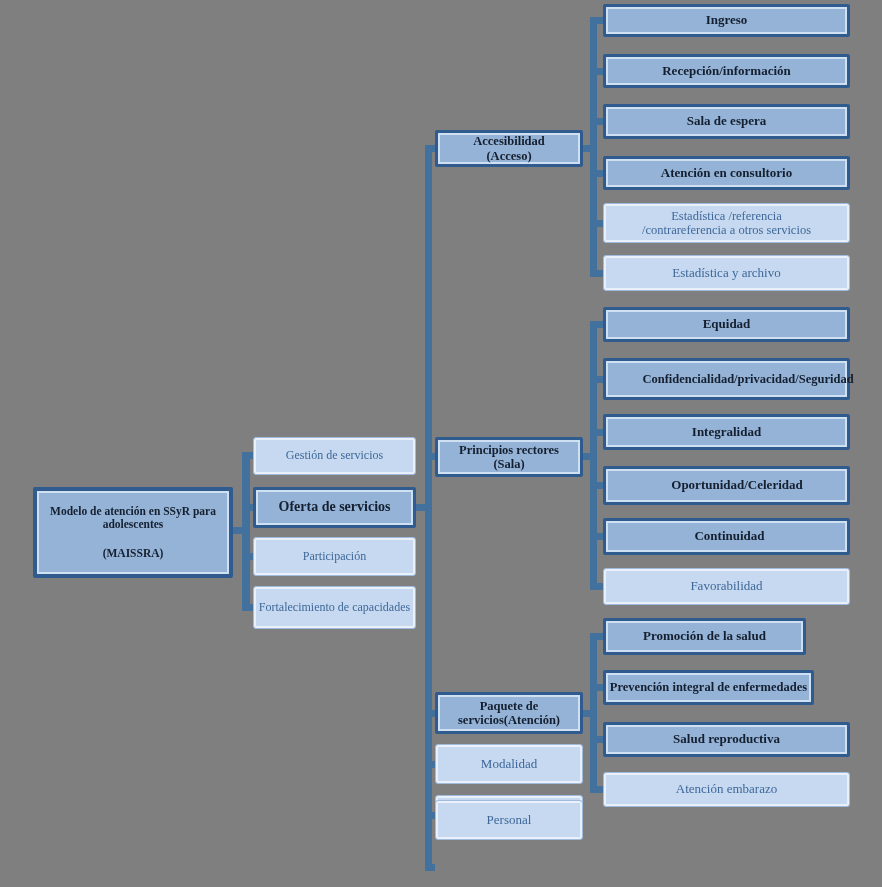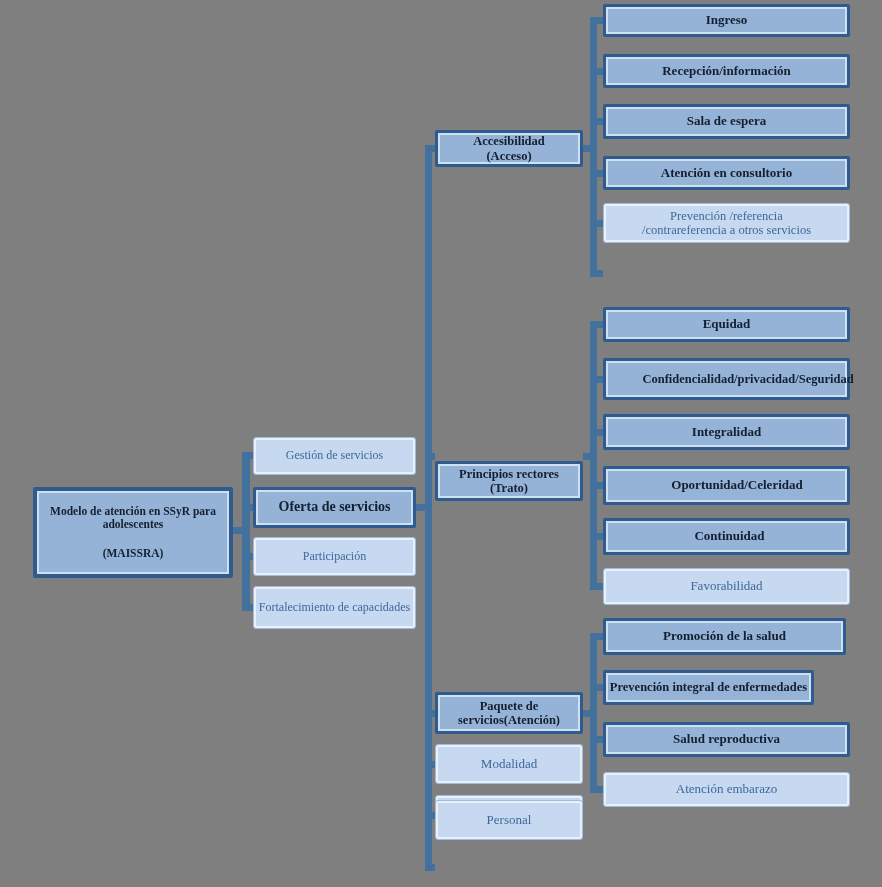--- a/index.html
+++ b/index.html
@@ -101,23 +101,23 @@
     <span>Participación</span>
   </div>
   <div class="node light" style="left:253px;top:586px;width:163px;height:43px;font-size:12px;">
     <span>Fortalecimiento de capacidades</span>
   </div>
 
   <div class="node strong" style="left:435px;top:130px;width:148px;height:37px;font-size:12.5px;">
     <span>Accesibilidad</span>
     <span>(Acceso)</span>
   </div>
-  <div class="node strong" style="left:435px;top:437px;width:148px;height:40px;font-size:12.5px;margin-top:24px;">
+  <div class="node strong" style="left:435px;top:437px;width:148px;height:40px;font-size:12.5px;">
     <span>Principios rectores</span>
-    <span>(Trato)</span>
+    <span>(Sala)</span>
   </div>
   <div class="node strong" style="left:435px;top:692px;width:148px;height:42px;font-size:12.5px;">
     <span>Paquete de</span>
     <span>servicios(Atención)</span>
   </div>
   <div class="node light" style="left:435px;top:744px;width:148px;height:40px;font-size:13px;">
     <span>Modalidad</span>
   </div>
   <div class="node light" style="left:435px;top:795px;width:148px;height:41px;font-size:13px;">
     <span>IEC</span>
@@ -132,22 +132,25 @@
   <div class="node strong" style="left:603px;top:54px;width:247px;height:34px;font-size:13px;">
     <span>Recepción/información</span>
   </div>
   <div class="node strong" style="left:603px;top:104px;width:247px;height:35px;font-size:13px;">
     <span>Sala de espera</span>
   </div>
   <div class="node strong" style="left:603px;top:156px;width:247px;height:34px;font-size:13px;">
     <span>Atención en consultorio</span>
   </div>
   <div class="node light" style="left:603px;top:203px;width:247px;height:40px;font-size:12.5px;">
-    <span>Prevención /referencia</span>
+    <span>Estadística /referencia</span>
     <span>/contrareferencia a otros servicios</span>
+  </div>
+  <div class="node light" style="left:603px;top:255px;width:247px;height:36px;font-size:13px;">
+    <span>Estadística y archivo</span>
   </div>
 
   <div class="node strong" style="left:603px;top:307px;width:247px;height:35px;font-size:13px;">
     <span>Equidad</span>
   </div>
   <div class="node strong" style="left:603px;top:358px;width:247px;height:42px;font-size:12.5px;padding-left:46px;">
     <span>Confidencialidad/privacidad/Seguridad</span>
   </div>
   <div class="node strong" style="left:603px;top:414px;width:247px;height:36px;font-size:13px;">
     <span>Integralidad</span>
@@ -155,21 +158,21 @@
   <div class="node strong" style="left:603px;top:466px;width:247px;height:39px;font-size:13px;padding-left:24px;">
     <span>Oportunidad/Celeridad</span>
   </div>
   <div class="node strong" style="left:603px;top:518px;width:247px;height:37px;font-size:13px;padding-left:9px;">
     <span>Continuidad</span>
   </div>
   <div class="node light" style="left:603px;top:568px;width:247px;height:37px;font-size:13px;">
     <span>Favorabilidad</span>
   </div>
 
-  <div class="node strong" style="left:603px;top:618px;width:243px;height:37px;font-size:13px;">
+  <div class="node strong" style="left:603px;top:618px;width:203px;height:37px;font-size:13px;">
     <span>Promoción de la salud</span>
   </div>
   <div class="node strong" style="left:603px;top:670px;width:211px;height:35px;font-size:12.5px;">
     <span>Prevención integral de enfermedades</span>
   </div>
   <div class="node strong" style="left:603px;top:722px;width:247px;height:35px;font-size:13px;">
     <span>Salud reproductiva</span>
   </div>
   <div class="node light" style="left:603px;top:772px;width:247px;height:35px;font-size:13px;">
     <span>Atención embarazo</span>

